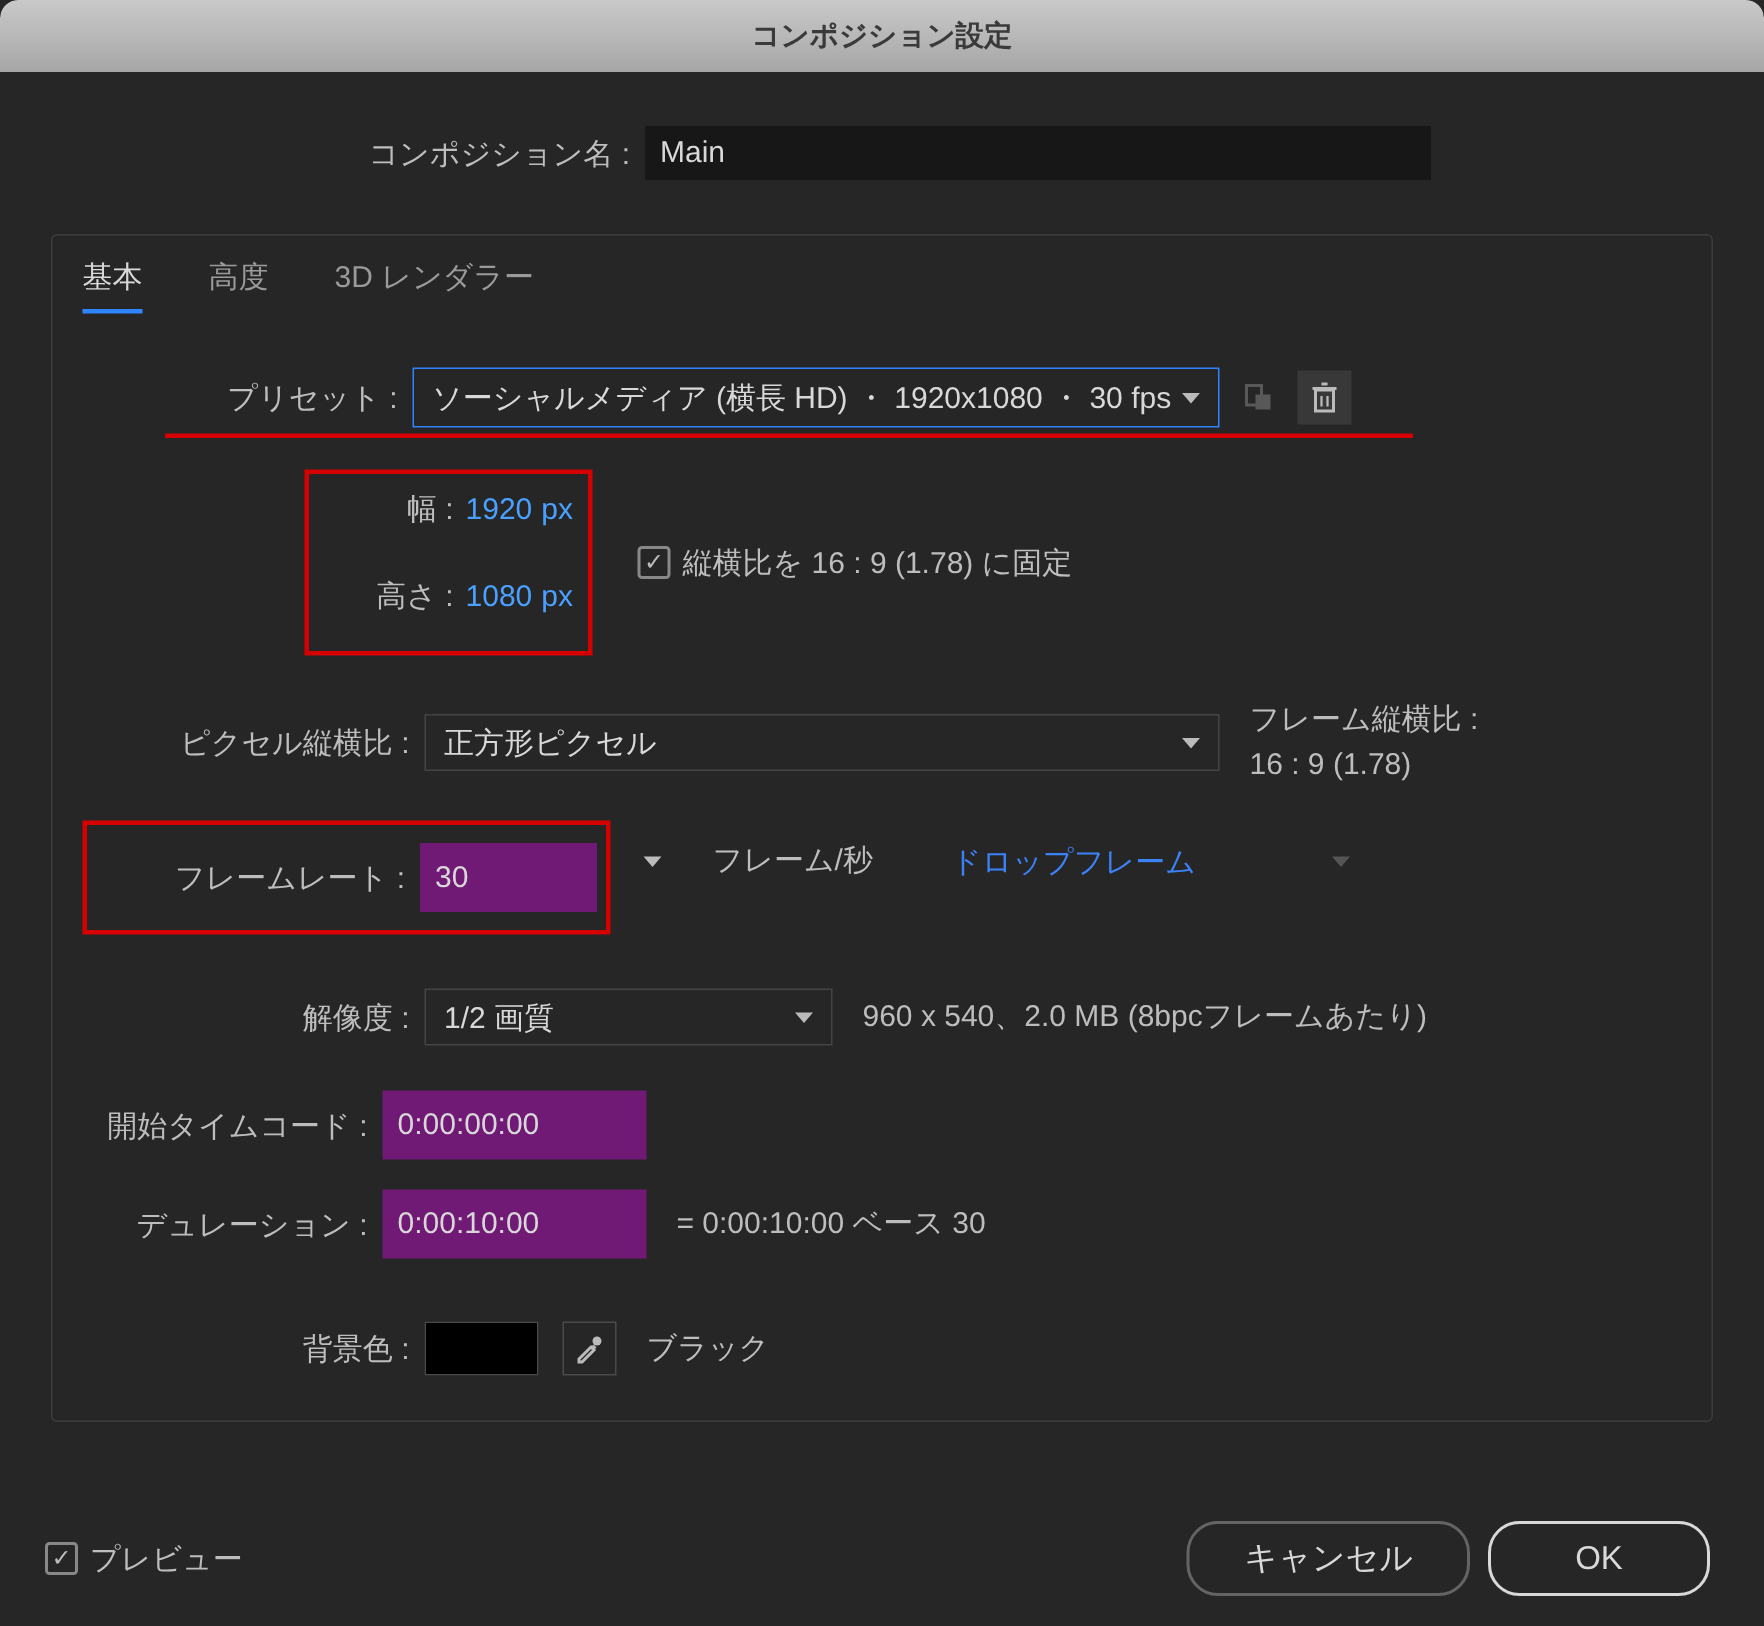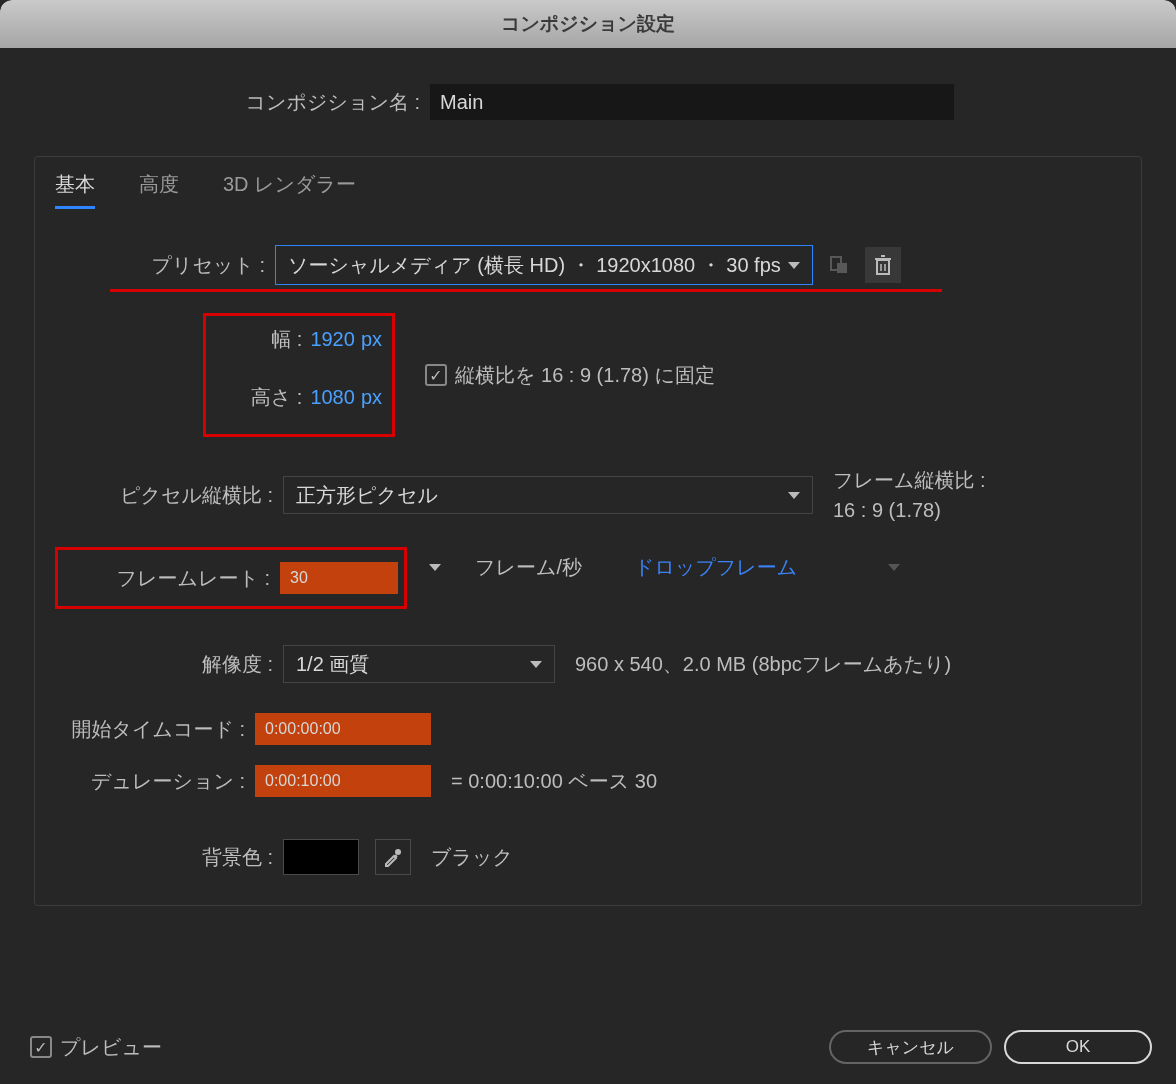--- a/index.html
+++ b/index.html
@@ -156,56 +156,56 @@
   display: flex;
   align-items: center;
   padding: 0 12px;
   justify-content: space-between;
   color: #d8d8d8;
 }
 .select .sval { flex: 1; }
 .info-right { margin-left: 20px; color: #bdbdbd; line-height: 1.5; }
 .framerate-box { border: 3px solid #d60000; display: flex; align-items: center; margin-top: 22px; padding: 12px 6px 12px 0; width: fit-content; }
 .num-input {
-  background: #c2410c;
+  background: #701a75;
   border: none;
   color: #d8d8d8;
-  height: 32px;
+  height: 46px;
   width: 118px;
   padding: 0 10px;
-  font-size: 16px;
+  font-size: 20px;
 }
 .disabled-dd { color: #3b82f6; gap: 36px; }
 .color-swatch {
   width: 76px; height: 36px;
   border: 1px solid #4a4a4a;
   background: #000000;
   display: inline-block;
 }
 .eyedropper-btn {
   width: 36px; height: 36px;
   border: 1px solid #4a4a4a;
   background: #262626;
   display: flex; align-items: center; justify-content: center;
   margin-left: 16px;
 }
 .footer {
   position: absolute;
   bottom: 20px;
   left: 30px;
-  right: 24px;
+  right: 36px;
   display: flex;
   align-items: center;
 }
 .footer .spacer { flex: 1; }
 .pill-btn {
-  height: 34px;
+  height: 50px;
   border-radius: 21px;
   padding: 0 36px;
-  font-size: 17px;
+  font-size: 22px;
   background: transparent;
   color: #d8d8d8;
   display: inline-flex;
   align-items: center;
   justify-content: center;
   border: 2px solid #646464;
   margin-left: 12px;
   min-width: 148px;
 }
 .pill-btn.primary { border-color: #d8d8d8; }

